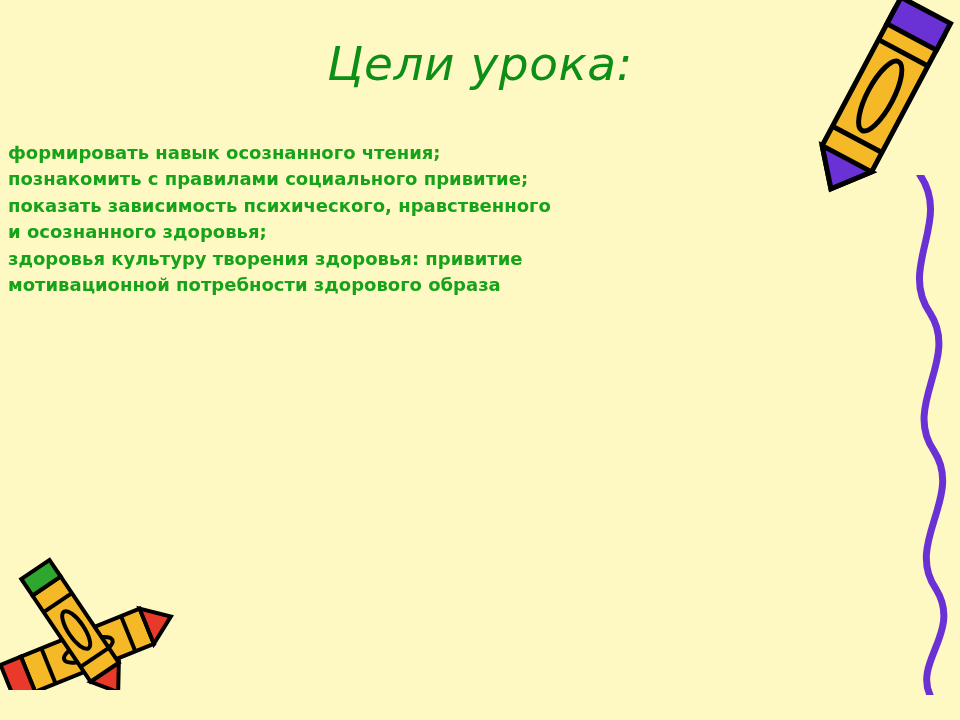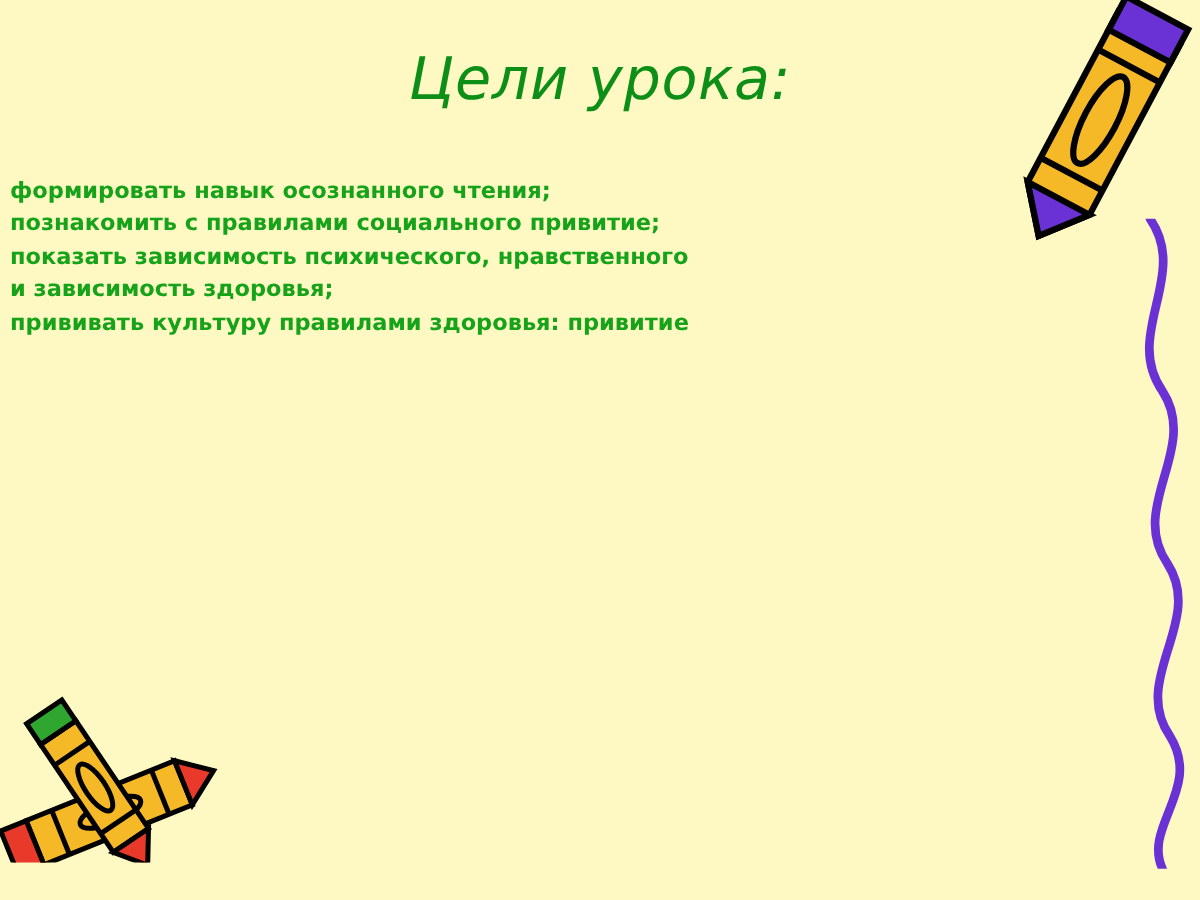--- a/index.html
+++ b/index.html
@@ -84,22 +84,23 @@
 <body>
 
 <div class="slide">
 
   <div class="slide-title">Цели урока:</div>
 
   <div class="goals-block">
     <span class="goals-line">формировать навык осознанного чтения;</span>
     <span class="goals-line">познакомить с правилами социального привитие;</span>
     <span class="goals-line">показать зависимость психического, нравственного</span>
-    <span class="goals-line">и зависимость здоровья;</span>
-    <span class="goals-line">прививать культуру правилами здоровья: привитие</span>
+    <span class="goals-line">и осознанного здоровья;</span>
+    <span class="goals-line">здоровья культуру творения здоровья: привитие</span>
+    <span class="goals-line">мотивационной потребности здорового образа</span>
   </div>
 
   <svg class="crayon-top-right" viewBox="0 0 180 220">
     <g transform="rotate(28 90 110)">
 
       <path d="M62 18 L118 18 L118 172 L90 206 L62 172 Z" fill="#f5b826" stroke="#000" stroke-width="5"></path>
 
       <path d="M62 4 L118 4 L118 34 L62 34 Z" fill="#6a32d4" stroke="#000" stroke-width="5"></path>
 
       <path d="M62 172 L118 172 L90 206 Z" fill="#6a32d4" stroke="#000" stroke-width="5"></path>

